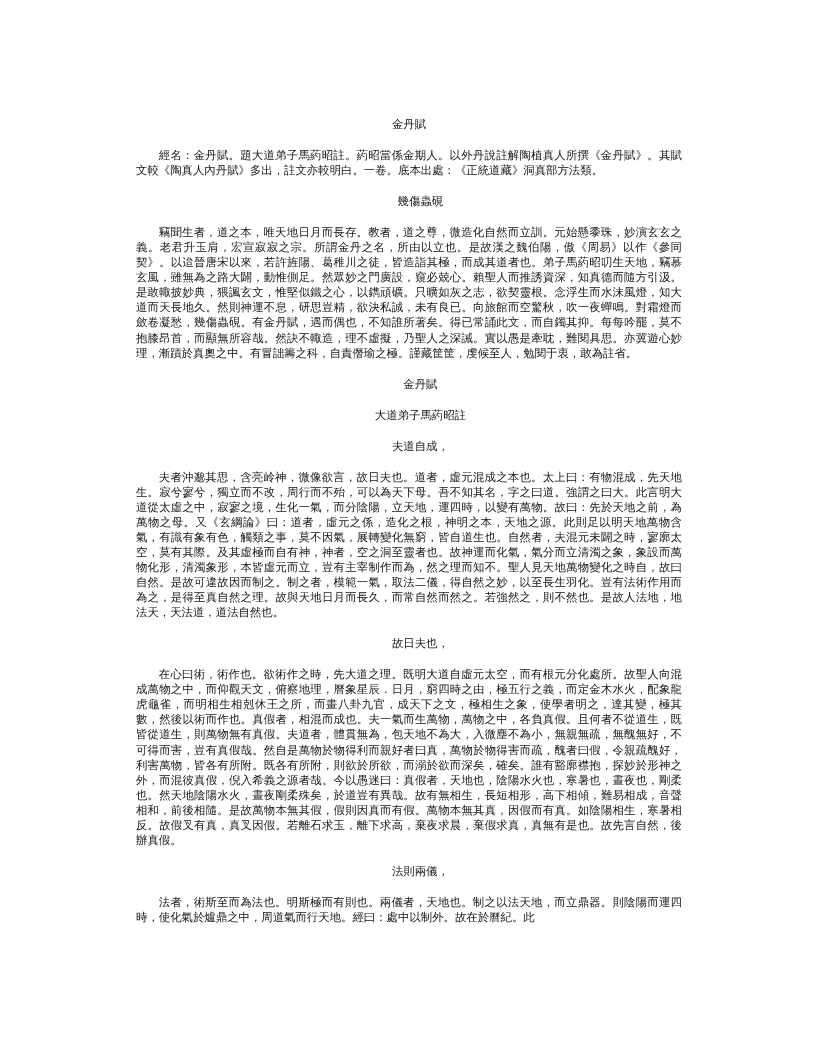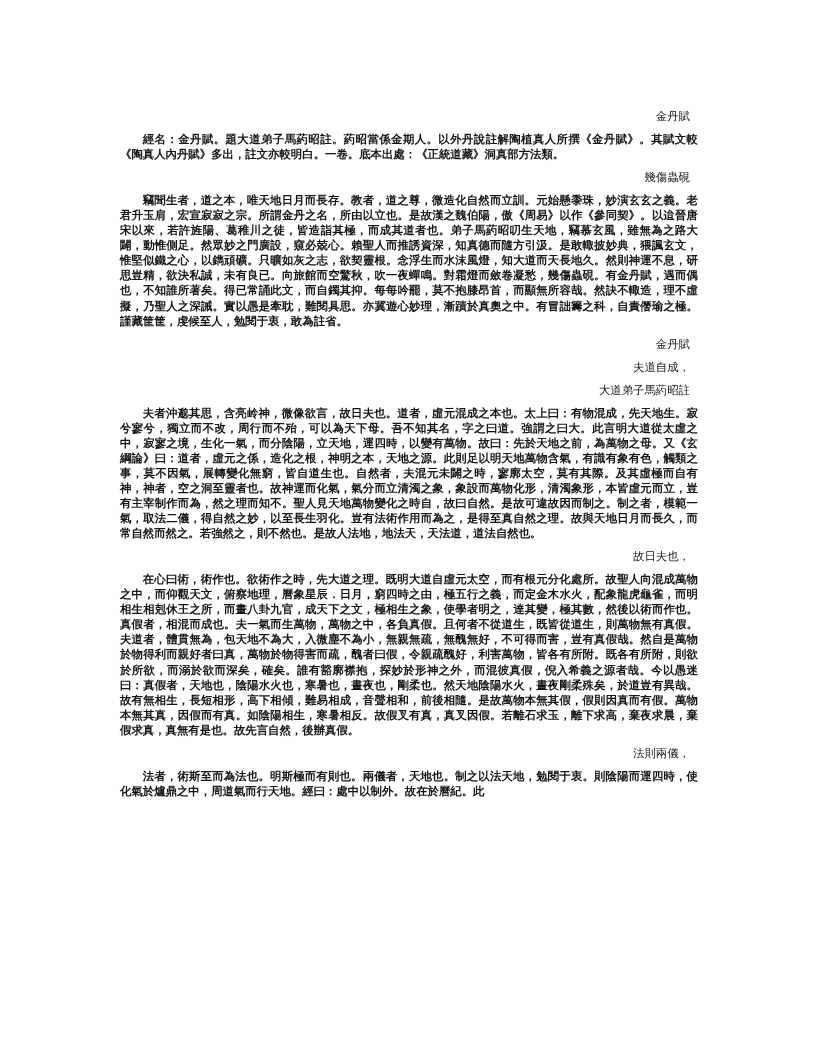--- a/index.html
+++ b/index.html
@@ -27,51 +27,50 @@
     width: 578px;
     font-size: 11.4px;
     line-height: 15.05px;
     text-align: justify;
     text-justify: inter-character;
     letter-spacing: 0;
     word-break: break-all;
     color: #141414;
   }
   .para {
-    margin: 0;
+    margin: 16px;
     padding: 0;
     text-indent: 2em;
     text-align: justify;
     text-justify: inter-character;
-    font-weight: bold;
   }
   .heading {
-    margin: 8px;
+    margin: 16px;
     padding: 0;
     font-size: 11.4px;
     line-height: 15.05px;
     font-weight: normal;
     text-indent: 2em;
-    text-align: right;
+    text-align: center;
   }
   .heading.flush {
     text-indent: 0;
   }
 </style>
 </head>
 <body>
 
 <div class="page">
   <div class="doc-body" id="doc-body">
       <div class="heading flush">金丹賦</div>
       <p class="para">經名：金丹賦。題大道弟子馬葯昭註。葯昭當係金期人。以外丹說註解陶植真人所撰《金丹賦》。其賦文較《陶真人內丹賦》多出，註文亦較明白。一卷。底本出處：《正統道藏》洞真部方法類。</p>
       <div class="heading">幾傷蟲硯</div>
       <p class="para">竊聞生者，道之本，唯天地日月而長存。教者，道之尊，微造化自然而立訓。元始懸黍珠，妙演玄玄之義。老君升玉肩，宏宣寂寂之宗。所謂金丹之名，所由以立也。是故漢之魏伯陽，傲《周易》以作《參同契》。以迨晉唐宋以來，若許旌陽、葛稚川之徒，皆造詣其極，而成其道者也。弟子馬葯昭叨生天地，竊慕玄風，雖無為之路大闢，動惟側足。然眾妙之門廣設，窺必兢心。賴聖人而推誘資深，知真德而隨方引汲。是敢輙披妙典，猥諷玄文，惟堅似鐵之心，以鐫頑礦。只曠如灰之志，欲契靈根。念浮生而水沫風燈，知大道而天長地久。然則神運不息，研思豈精，欲決私誠，未有良已。向旅館而空驚秋，吹一夜蟬鳴。對霜燈而斂卷凝愁，幾傷蟲硯。有金丹賦，遇而偶也，不知誰所著矣。得已常誦此文，而自鐲其抑。每每吟罷，莫不抱膝昂首，而顯無所容哉。然訣不輙造，理不虛擬，乃聖人之深誡。實以愚是牽耽，難閱具思。亦冀遊心妙理，漸蹟於真奧之中。有冒詘籌之科，自責僭瑜之極。謹藏筐筐，虔候至人，勉閱于衷，敢為註省。</p>
       <div class="heading">金丹賦</div>
+      <div class="heading">大道弟子馬葯昭註</div>
       <div class="heading">夫道自成，</div>
-      <div class="heading">大道弟子馬葯昭註</div>
       <p class="para">夫者沖邈其思，含亮岭神，微像欲言，故日夫也。道者，虛元混成之本也。太上曰：有物混成，先天地生。寂兮寥兮，獨立而不改，周行而不殆，可以為天下母。吾不知其名，字之曰道。強謂之曰大。此言明大道從太虛之中，寂寥之境，生化一氣，而分陰陽，立天地，運四時，以變有萬物。故曰：先於天地之前，為萬物之母。又《玄綱論》曰：道者，虛元之係，造化之根，神明之本，天地之源。此則足以明天地萬物含氣，有識有象有色，觸類之事，莫不因氣，展轉變化無窮，皆自道生也。自然者，夫混元未闢之時，寥廓太空，莫有其際。及其虛極而自有神，神者，空之洞至靈者也。故神運而化氣，氣分而立清濁之象，象設而萬物化形，清濁象形，本皆虛元而立，豈有主宰制作而為，然之理而知不。聖人見天地萬物變化之時自，故曰自然。是故可違故因而制之。制之者，模範一氣，取法二儀，得自然之妙，以至長生羽化。豈有法術作用而為之，是得至真自然之理。故與天地日月而長久，而常自然而然之。若強然之，則不然也。是故人法地，地法天，天法道，道法自然也。</p>
       <div class="heading">故日夫也，</div>
       <p class="para">在心曰術，術作也。欲術作之時，先大道之理。既明大道自虛元太空，而有根元分化處所。故聖人向混成萬物之中，而仰觀天文，俯察地理，曆象星辰．日月，窮四時之由，極五行之義，而定金木水火，配象龍虎龜雀，而明相生相剋休王之所，而畫八卦九官，成天下之文，極相生之象，使學者明之，達其變，極其數，然後以術而作也。真假者，相混而成也。夫一氣而生萬物，萬物之中，各負真假。且何者不從道生，既皆從道生，則萬物無有真假。夫道者，體貫無為，包天地不為大，入微塵不為小，無親無疏，無醜無好，不可得而害，豈有真假哉。然自是萬物於物得利而親好者曰真，萬物於物得害而疏，醜者曰假，令親疏醜好，利害萬物，皆各有所附。既各有所附，則欲於所欲，而溺於欲而深矣，確矣。誰有豁廓襟抱，探妙於形神之外，而混彼真假，倪入希義之源者哉。今以愚迷曰：真假者，天地也，陰陽水火也，寒暑也，晝夜也，剛柔也。然天地陰陽水火，晝夜剛柔殊矣，於道豈有異哉。故有無相生，長短相形，高下相傾，難易相成，音聲相和，前後相隨。是故萬物本無其假，假則因真而有假。萬物本無其真，因假而有真。如陰陽相生，寒暑相反。故假叉有真，真叉因假。若離石求玉，離下求高，棄夜求晨，棄假求真，真無有是也。故先言自然，後辦真假。</p>
       <div class="heading">法則兩儀，</div>
-      <p class="para">法者，術斯至而為法也。明斯極而有則也。兩儀者，天地也。制之以法天地，勉閱于衷。則陰陽而運四時，使化氣於爐鼎之中，周道氣而行天地。經曰：處中以制外。故在於曆紀。此</p>
+      <p class="para">法者，術斯至而為法也。明斯極而有則也。兩儀者，天地也。制之以法天地，而立鼎器。則陰陽而運四時，使化氣於爐鼎之中，周道氣而行天地。經曰：處中以制外。故在於曆紀。此</p>
     </div>
 </div>
 
 </body></html>

